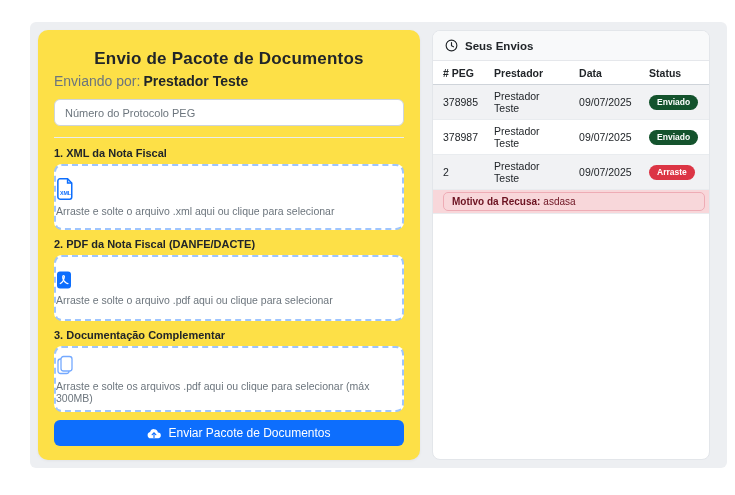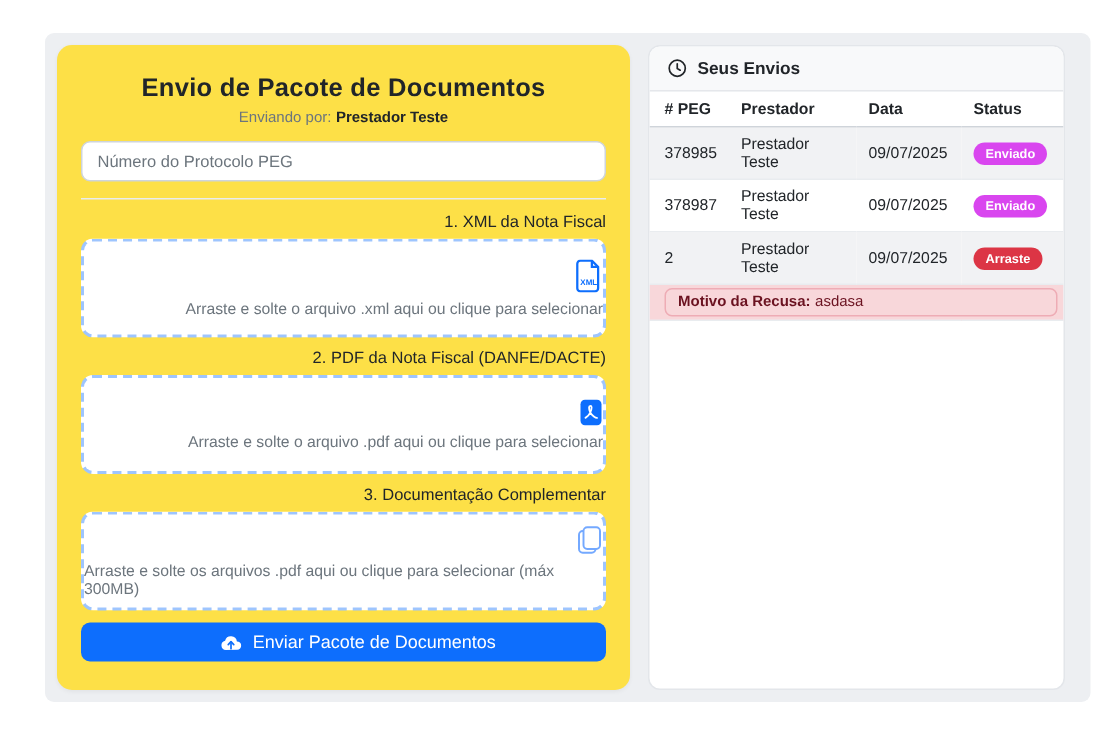--- a/index.html
+++ b/index.html
@@ -6,51 +6,51 @@
   html,body { width:735px; height:495px; background:#ffffff; overflow:hidden;
               font-family:"Liberation Sans", sans-serif; color:#212529; }
   .canvas { position:absolute; left:30px; top:22px; width:697px; height:446px;
             background:#edeff2; border-radius:6px; padding:8px 17px 8px 8px;
             display:flex; gap:12px; }
 
   
   .form-card { width:382px; height:430px; background:#fde047; border-radius:10px;
                padding:15px 16px; box-shadow:0 1px 3px rgba(0,0,0,.05); overflow:hidden; }
   .form-title { font-size:17px; font-weight:bold; text-align:center; margin-top:4px; letter-spacing:.2px; }
-  .form-subtitle { font-size:10px; color:#6c757d; text-align:center; margin-top:4px; }
+  .form-subtitle { font-size:14px; color:#6c757d; margin-top:4px; }
   .form-subtitle b { color:#212529; margin-left:3px; }
   .protocol-input { width:100%; height:27px; margin-top:10px; border:1px solid #ced4da;
                     border-radius:6px; padding:0 10px; font-size:11px; color:#212529;
                     font-family:"Liberation Sans", sans-serif; outline:none; }
   .protocol-input::placeholder { color:#6c757d; }
   hr.divider { border:none; border-top:1px solid #e9ecef; margin:11px 0 9px; }
-  .section-label { font-size:11px; font-weight:normal; margin-bottom:5px;text-align:right; }
+  .section-label { font-size:11px; font-weight:bold; margin-bottom:5px; }
   .dropzone { border:2px dashed #9ec5fe; border-radius:8px; height:66px; margin-bottom:8px;
-              display:flex; flex-direction:column; align-items:flex-end; justify-content:center;
+              display:flex; flex-direction:column; align-items:flex-start; justify-content:center;
               gap:5px; cursor:pointer; background:#fff; }
   .dz-hint { font-size:10.5px; color:#6c757d; }
   .submit-btn { width:100%; height:26px; margin-top:7px; background:#0d6efd; border:none;
                 border-radius:6px; color:#fff; font-size:12px; font-family:"Liberation Sans", sans-serif;
                 display:flex; align-items:center; justify-content:center; gap:7px; cursor:pointer;padding-left:20px; }
 
   
   .list-card { flex:1; height:430px; background:#fff; border:1px solid #e3e6ea;
                border-radius:8px; overflow:hidden; }
   .list-header { background:#f8f9fa; border-bottom:1px solid #e5e7eb; padding:8px 12px;
                  font-size:11.5px; font-weight:bold; display:flex; align-items:flex-end; gap:7px; }
   table.subs { width:100%; border-collapse:collapse; font-size:10.5px; }
   .subs th { text-align:left; font-weight:bold; padding:6px 8px 5px; border-bottom:1px solid #cfd4da; }
   .subs td { padding:5px 8px; border-bottom:1px solid #e9ecef; }
   .subs th:nth-child(1), .subs td:nth-child(1) { width:50px; padding-left:10px; }
   .subs th:nth-child(2), .subs td:nth-child(2) { width:85px; }
   .subs th:nth-child(3), .subs td:nth-child(3) { width:70px; }
   .subs tbody tr.striped { background:#f1f2f4; }
   .badge { display:inline-block; color:#fff; font-size:8.5px; font-weight:bold;
            padding:2.5px 8px; border-radius:10px; }
-  .badge[data-status="enviado"]  { background:#d946ef; }
+  .badge[data-status="enviado"]  { background:#14532d; }
   .badge[data-status="recusado"] { background:#dc3545; }
   td.reason-cell { background:#f8d7da; padding:2px 4px;margin-top:45px; }
   .reason-box { border:1px solid #eeacb5; border-radius:5px; padding:3px 8px;
                 font-size:10px; color:#6b1220; }
   .reason-box b { margin-right:3px; }
   .icon { display:inline-flex; line-height:0; }
 </style>
 </head>
 <body>
 

